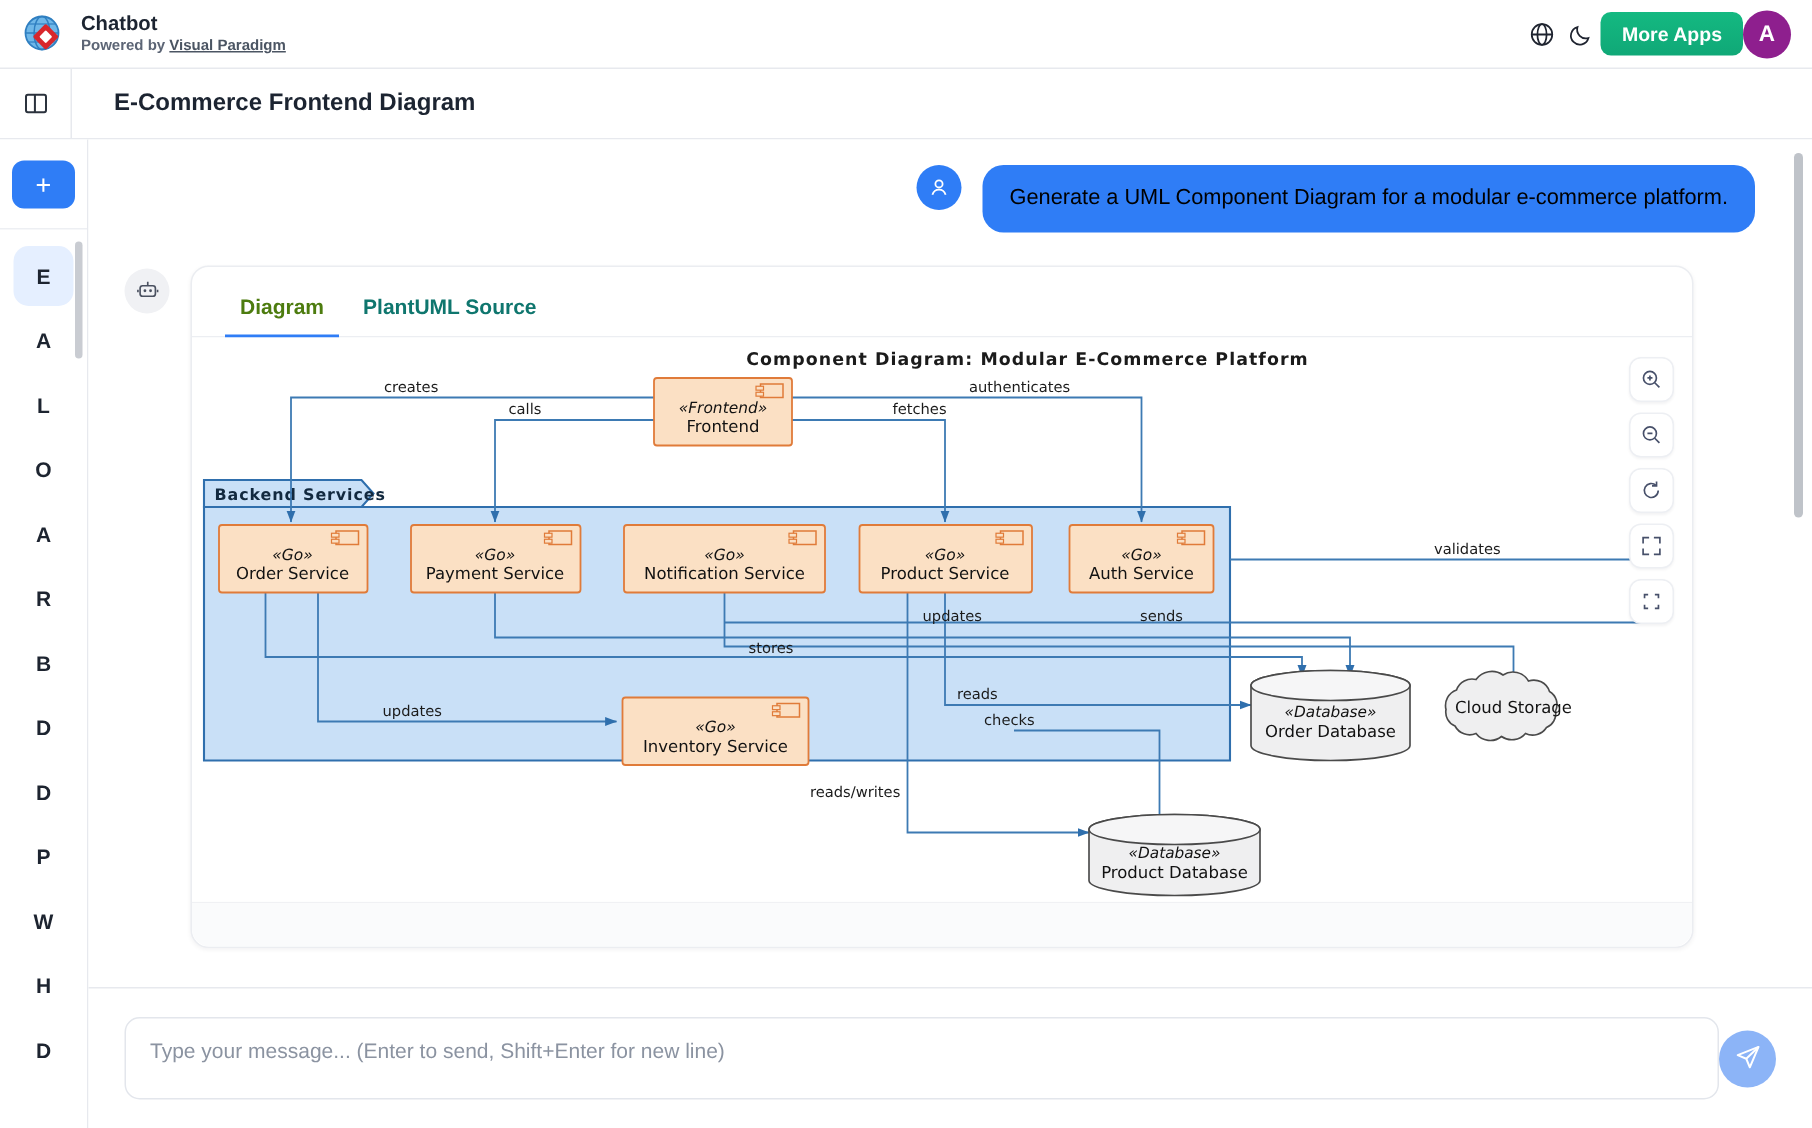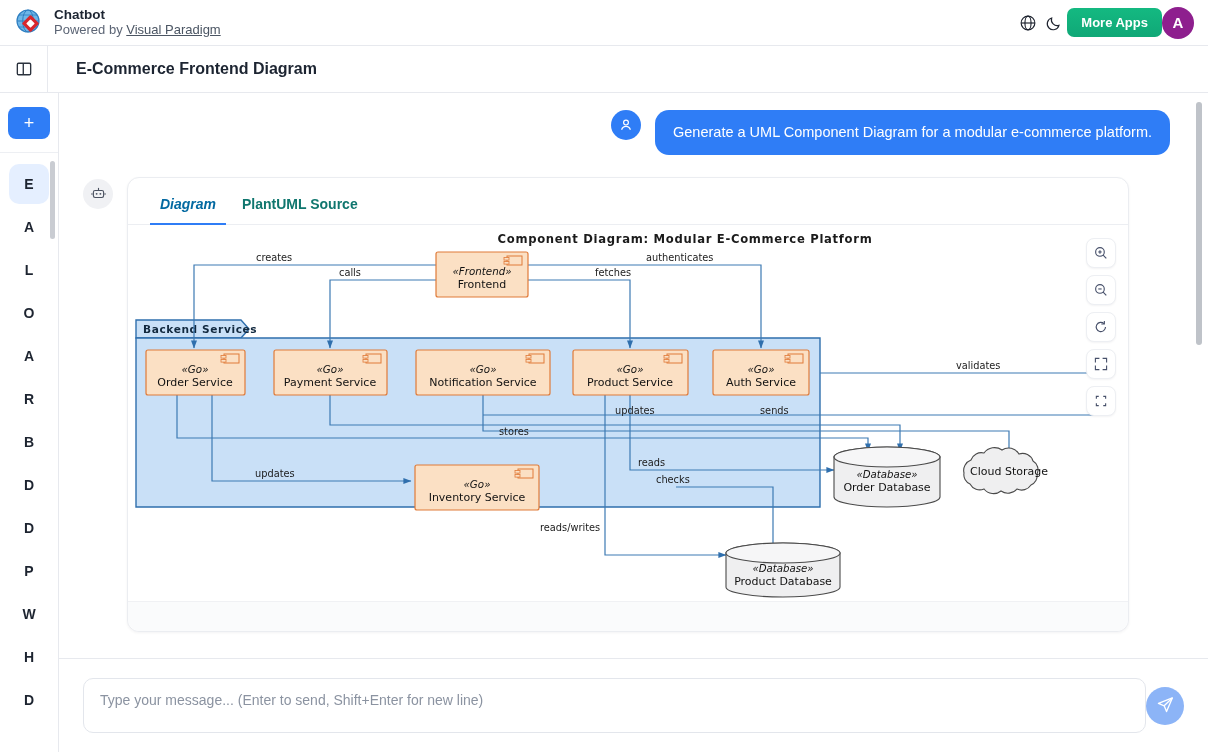--- a/index.html
+++ b/index.html
@@ -15,21 +15,21 @@
   
   .topbar {
     position:absolute; left:0; top:0; width:1208px; height:46px;
     background:#fff; border-bottom:1px solid #e7e9ee;
     display:flex; align-items:center; padding:0 14px;
   }
   .brand { display:flex; align-items:center; gap:10px; }
   .logo { width:30px; height:30px; position:relative; flex:none; }
   .brand-text { line-height:1.15; }
   .brand-title { font-size:13.5px; font-weight:700; color:#1c2431; }
-  .brand-sub { font-size:13px; color:#5c6575; margin-top:1px; }
+  .brand-sub { font-size:10px; color:#5c6575; margin-top:1px;font-weight:bold; }
   .brand-sub a { color:#4b5563; text-decoration:underline; }
   .topbar-right { margin-left:auto; display:flex; align-items:center; }
   .icon-btn {
     width:26px; height:26px; display:flex; align-items:center; justify-content:center;
     border-radius:6px; cursor:pointer; color:#1f2430;
   }
   .more-apps {
     background:#12b886; background:linear-gradient(180deg,#14b981,#10a877);
     color:#fff; font-size:13px; font-weight:700; border:none; cursor:pointer;
     border-radius:7px; padding:8px 14px; line-height:1;
@@ -79,40 +79,40 @@
     position:absolute; left:59px; top:93px; width:1149px; height:565px;
     background:#fff; overflow:hidden;
   }
   .msg-row { display:flex; align-items:flex-start; gap:14px; justify-content:flex-end;
              padding:17px 38px 0 0; }
   .msg-avatar {
     width:30px; height:30px; border-radius:50%; background:#2f7df6; color:#fff;
     display:flex; align-items:center; justify-content:center; flex:none;
   }
   .bubble {
-    background:#2f7df6; color:#ffffff; border-radius:14px; padding:13px 18px;
+    background:#2f7df6; color:#000000; border-radius:14px; padding:13px 18px;
     font-size:14.5px; max-width:560px; line-height:1.3;
   }
 
   
   .card-row { display:flex; align-items:flex-start; gap:14px; padding:22px 0 0 24px; }
   .bot-avatar {
     width:30px; height:30px; border-radius:50%; background:#f0f1f4; color:#4a5160;
     display:flex; align-items:center; justify-content:center; flex:none; margin-top:2px;
   }
   .card {
     width:1002px; background:#fff; border:1px solid #ebedf1; border-radius:12px;
     box-shadow:0 1px 3px rgba(16,24,40,.05);
   }
   .tabs { display:flex; gap:6px; padding:10px 22px 0 22px; border-bottom:1px solid #eceef2; }
   .tab {
     font-size:14px; font-weight:700; color:#6b7280; padding:8px 10px 11px;
     cursor:pointer; border-bottom:2.5px solid transparent; margin-bottom:-1px;
   }
-  .tab.active { color:#0369a1; border-bottom-color:#2f7df6;font-style:italic; }
+  .tab.active { color:#4d7c0f; border-bottom-color:#2f7df6; }
   .tab.inactive { font-weight:700; color:#0f766e; }
 
   .diagram-wrap { position:relative; height:376px; overflow:hidden; background:#fff; }
   .diagram-tools { position:absolute; right:12px; top:13px; display:flex;
                    flex-direction:column; gap:7px; z-index:5; }
   .tool-btn {
     width:30px; height:30px; border-radius:8px; background:#fff;
     border:1px solid #edeff3; box-shadow:0 1px 2px rgba(16,24,40,.05);
     display:flex; align-items:center; justify-content:center; cursor:pointer; color:#47506a;
   }

